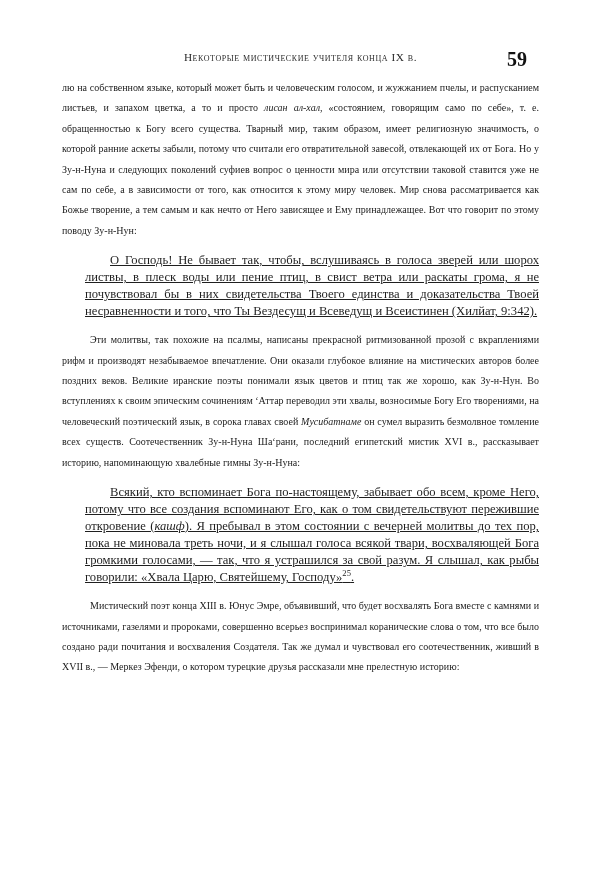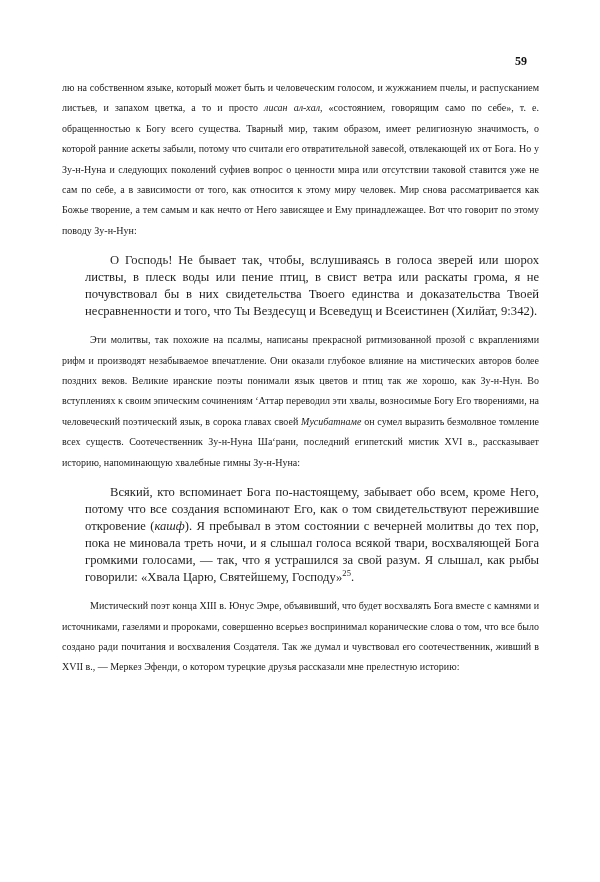--- a/index.html
+++ b/index.html
@@ -37,22 +37,22 @@
     text-align: center;
     font-variant: small-caps;
     font-size: 11.3px;
     letter-spacing: 0.55px;
     color: #2a2a2a;
     white-space: nowrap;
   }
   .runhead-folio {
     position: absolute;
     right: 12px;
-    top: 6px;
-    font-size: 12px;
+    top: 0px;
+    font-size: 20px;
     font-weight: bold;
     color: #111;
   }
   
   .body-p {
     margin: 0;
     font-size: 10px;
     line-height: 20.4px;
     text-align: justify;
     text-justify: inter-word;
@@ -63,20 +63,21 @@
     text-indent: 28px;
   }
   
   .quote {
     margin: 9px 0 9px 0;
     padding-left: 23px;
     font-size: 12.6px;
     line-height: 17.0px;
     text-align: justify;
     color: #1f1f1f;
+    text-decoration: underline;
   }
   .quote.indent-first {
     text-indent: 25px;
   }
   .gap-before { margin-top: 11px; }
   .gap-after  { margin-bottom: 10px; }
   i, .ital { font-style: italic; }
   sup {
     font-size: 0.68em;
     vertical-align: super;
@@ -84,20 +85,21 @@
   }
 </style>
 </head>
 <body>
 
 <div class="page">
 
   <div class="content">
 
     <div class="runhead">
+      <div class="runhead-title">Некоторые мистические учителя конца IX в.</div>
       <div class="runhead-folio">59</div>
     </div>
 
     <p class="body-p"><span>лю на собственном языке, который может быть и человеческим голосом, и жужжанием пчелы, и распусканием листьев, и запахом цветка, а то и просто </span><i>лисан ал-хал</i><span>, «состоянием, говорящим само по себе», т. е. обращенностью к Богу всего существа. Тварный мир, таким образом, имеет религиозную значимость, о которой ранние аскеты забыли, потому что считали его отвратительной завесой, отвлекающей их от Бога. Но у Зу-н-Нуна и следующих поколений суфиев вопрос о ценности мира или отсутствии таковой ставится уже не сам по себе, а в зависимости от того, как относится к этому миру человек. Мир снова рассматривается как Божье творение, а тем самым и как нечто от Него зависящее и Ему принадлежащее. Вот что говорит по этому поводу Зу-н-Нун:</span></p>
 
     <div class="quote indent-first gap-before gap-after">О Господь! Не бывает так, чтобы, вслушиваясь в голоса зверей или шорох листвы, в плеск воды или пение птиц, в свист ветра или раскаты грома, я не почувствовал бы в них свидетельства Твоего единства и доказательства Твоей несравненности и того, что Ты Вездесущ и Всеведущ и Всеистинен (Хилйат, 9:342).</div>
 
     <p class="body-p indent"><span>Эти молитвы, так похожие на псалмы, написаны прекрасной ритмизованной прозой с вкраплениями рифм и производят незабываемое впечатление. Они оказали глубокое влияние на мистических авторов более поздних веков. Великие иранские поэты понимали язык цветов и птиц так же хорошо, как Зу-н-Нун. Во вступлениях к своим эпическим сочинениям ‘Аттар переводил эти хвалы, возносимые Богу Его творениями, на человеческий поэтический язык, в сорока главах своей </span><i>Мусибатнаме</i><span> он сумел выразить безмолвное томление всех существ. Соотечественник Зу-н-Нуна Ша‘рани, последний египетский мистик XVI в., рассказывает историю, напоминающую хвалебные гимны Зу-н-Нуна:</span></p>
 
     <div class="quote indent-first gap-before gap-after"><span>Всякий, кто вспоминает Бога по-настоящему, забывает обо всем, кроме Него, потому что все создания вспоминают Его, как о том свидетельствуют пережившие откровение (</span><i>кашф</i><span>). Я пребывал в этом состоянии с вечерней молитвы до тех пор, пока не миновала треть ночи, и я слышал голоса всякой твари, восхваляющей Бога громкими голосами, — так, что я устрашился за свой разум. Я слышал, как рыбы говорили: «Хвала Царю, Святейшему, Господу»</span><sup>25</sup><span>.</span></div>

